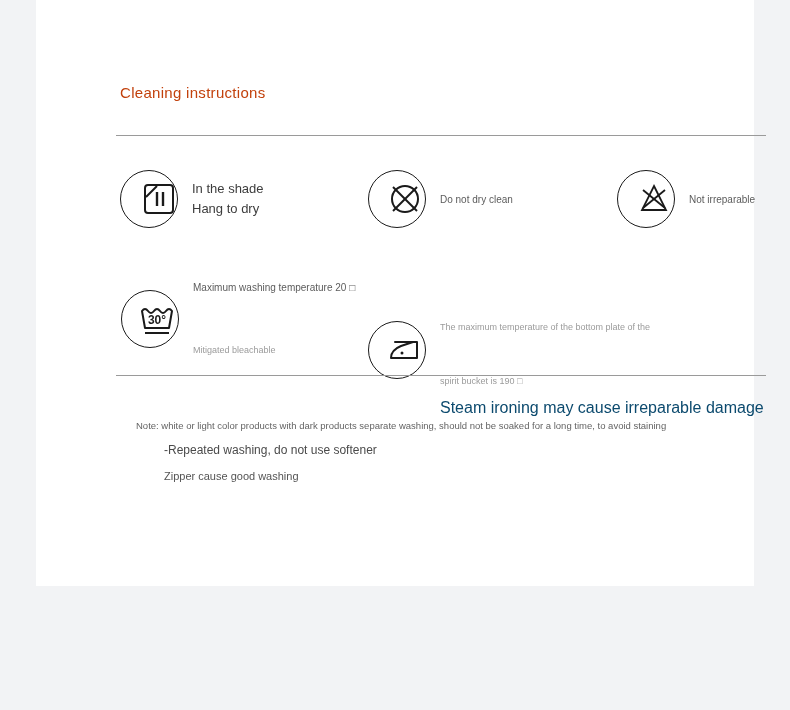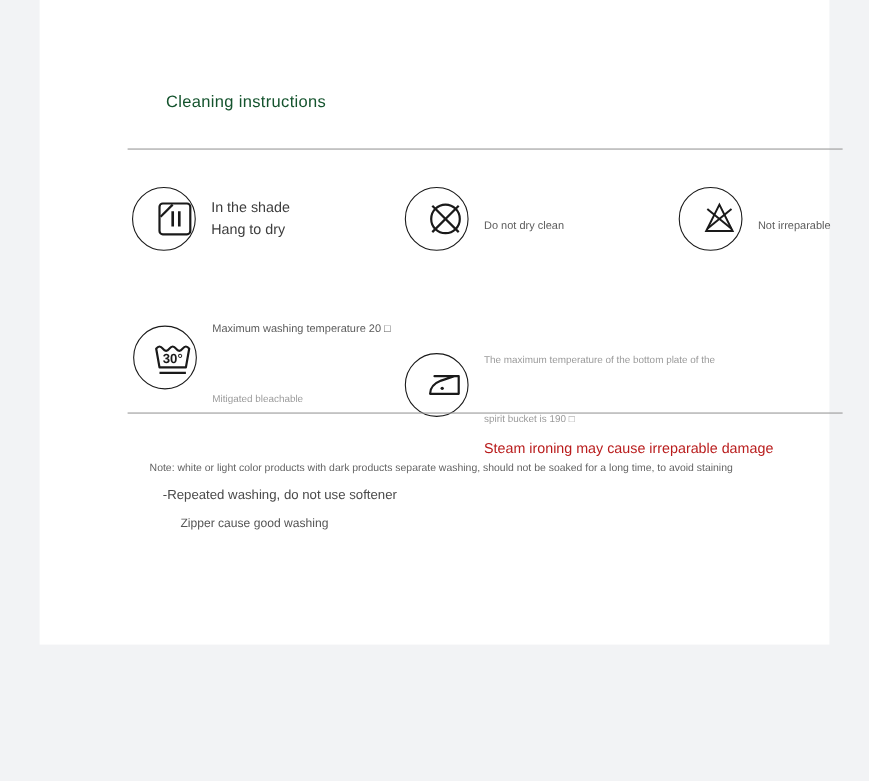--- a/index.html
+++ b/index.html
@@ -21,24 +21,23 @@
     width: 718px;
     height: 586px;
     background: #ffffff;
   }
 
   .page-title {
     position: absolute;
     left: 84px;
     top: 84px;
     font-size: 15px;
-    color: #14532d;
+    color: #c2410c;
     letter-spacing: 0.3px;
     white-space: nowrap;
-    margin-left: 31px;
   }
 
   .divider {
     position: absolute;
     left: 80px;
     width: 650px;
     height: 1px;
     background: #9a9a9a;
   }
   .divider.top { top: 135px; }
@@ -84,32 +83,31 @@
     font-size: 13px;
     color: #3d3d3d;
     line-height: 20px;
     white-space: nowrap;
   }
   .line-small {
     font-size: 10px;
     color: #5c5c5c;
     line-height: 15px;
     white-space: nowrap;
-    margin-top: 12px;
   }
   .line-tiny {
     font-size: 9px;
     color: #9b9b9b;
     line-height: 14px;
     white-space: nowrap;
     margin-top: 40px;
   }
   .line-big {
-    font-size: 13px;
-    color: #b91c1c;
+    font-size: 16px;
+    color: #0c4a6e;
     line-height: 24px;
     white-space: nowrap;
   }
   .gap-sm { height: 8px; }
 
   
   #item-shade-dry   { left: 84px;  top: 5px; }
   #item-no-dryclean { left: 332px; top: 5px; }
   #item-no-bleach   { left: 581px; top: 5px; }
 
@@ -127,21 +125,21 @@
   .note-main {
     position: absolute;
     left: 100px;
     top: 5px;
     font-size: 9.5px;
     color: #646464;
     white-space: nowrap;
   }
   .note-sub-1 {
     position: absolute;
-    left: 112px;
+    left: 128px;
     top: 28px;
     font-size: 12px;
     color: #4a4a4a;
     white-space: nowrap;
   }
   .note-sub-2 {
     position: absolute;
     left: 128px;
     top: 55px;
     font-size: 11px;

